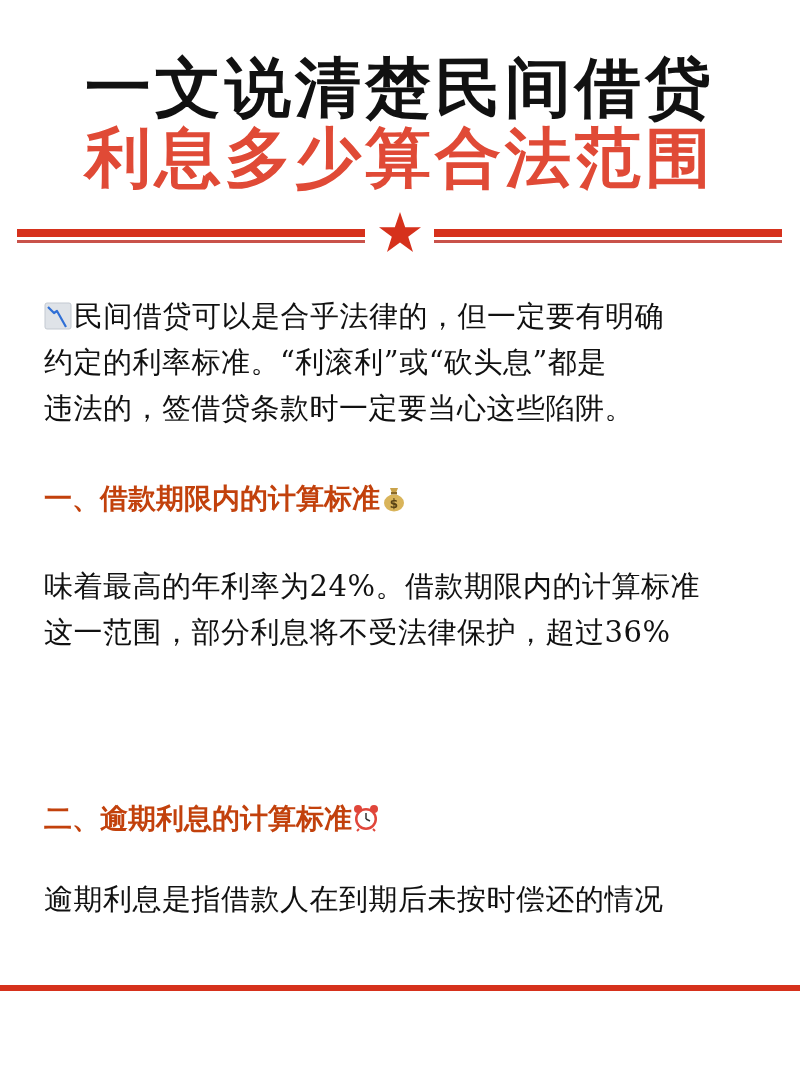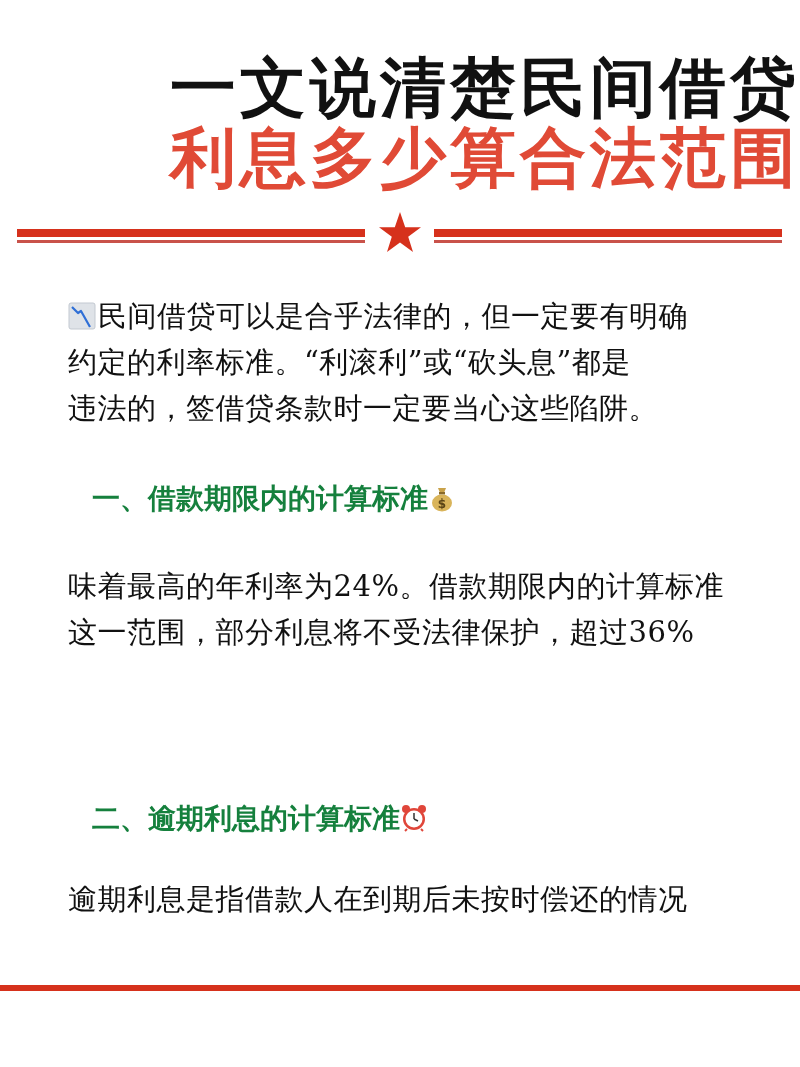--- a/index.html
+++ b/index.html
@@ -1,19 +1,19 @@
 <!DOCTYPE html>
 <html><head>
   <meta charset="utf-8">
   <style>
     * { margin: 0; padding: 0; box-sizing: border-box; }
     html, body { width: 800px; height: 1067px; background: #ffffff; overflow: hidden; }
     body { position: relative; font-family: "DejaVu Serif", "Liberation Serif", serif; color: #111111; }
 
-    .title-block { position: absolute; left: 0; top: 52px; width: 800px; text-align: right; }
+    .title-block { position: absolute; left: 0; top: 52px; width: 800px; text-align: center; }
     .title-line {
       display: block;
       font-family: "DejaVu Serif", "Liberation Serif", serif;
       font-weight: bold;
       font-size: 66px;
       line-height: 70px;
       letter-spacing: 4px;
       white-space: nowrap;
       transform: scaleY(0.98);
     }
@@ -32,37 +32,36 @@
       font-size: 29px;
       line-height: 46px;
       color: #111111;
       letter-spacing: 0.5px;
     }
     .heading {
       font-family: "DejaVu Sans", "Liberation Sans", sans-serif;
       font-weight: bold;
       font-size: 28px;
       line-height: 46px;
-      color: #15803d;
-      margin-left: 48px;
+      color: #c2410c;
     }
     .emoji {
       display: inline-block;
       width: 28px; height: 28px;
       vertical-align: -4px;
       margin-right: 2px;
     }
 
     .p1 { position: absolute; left: 44px; top: 293px; width: 680px; }
     .h1 { position: absolute; left: 44px; top: 476px; width: 680px; }
     .p2 { position: absolute; left: 44px; top: 563px; width: 680px; }
     .h2 { position: absolute; left: 44px; top: 796px; width: 680px; }
     .p3 { position: absolute; left: 44px; top: 876px; width: 740px; white-space: nowrap; }
 
-    .line { display: block; white-space: nowrap; margin-left: 24px; }
+    .line { display: block; white-space: nowrap; }
 
     .bottom-rule { position: absolute; left: 0; top: 985px; width: 800px; height: 6px; background: #d6311c; }
   </style>
 </head>
 <body>
 
 <div class="title-block">
   <span class="title-line primary">一文说清楚民间借贷</span>
   <span class="title-line accent">利息多少算合法范围</span>
 </div>

